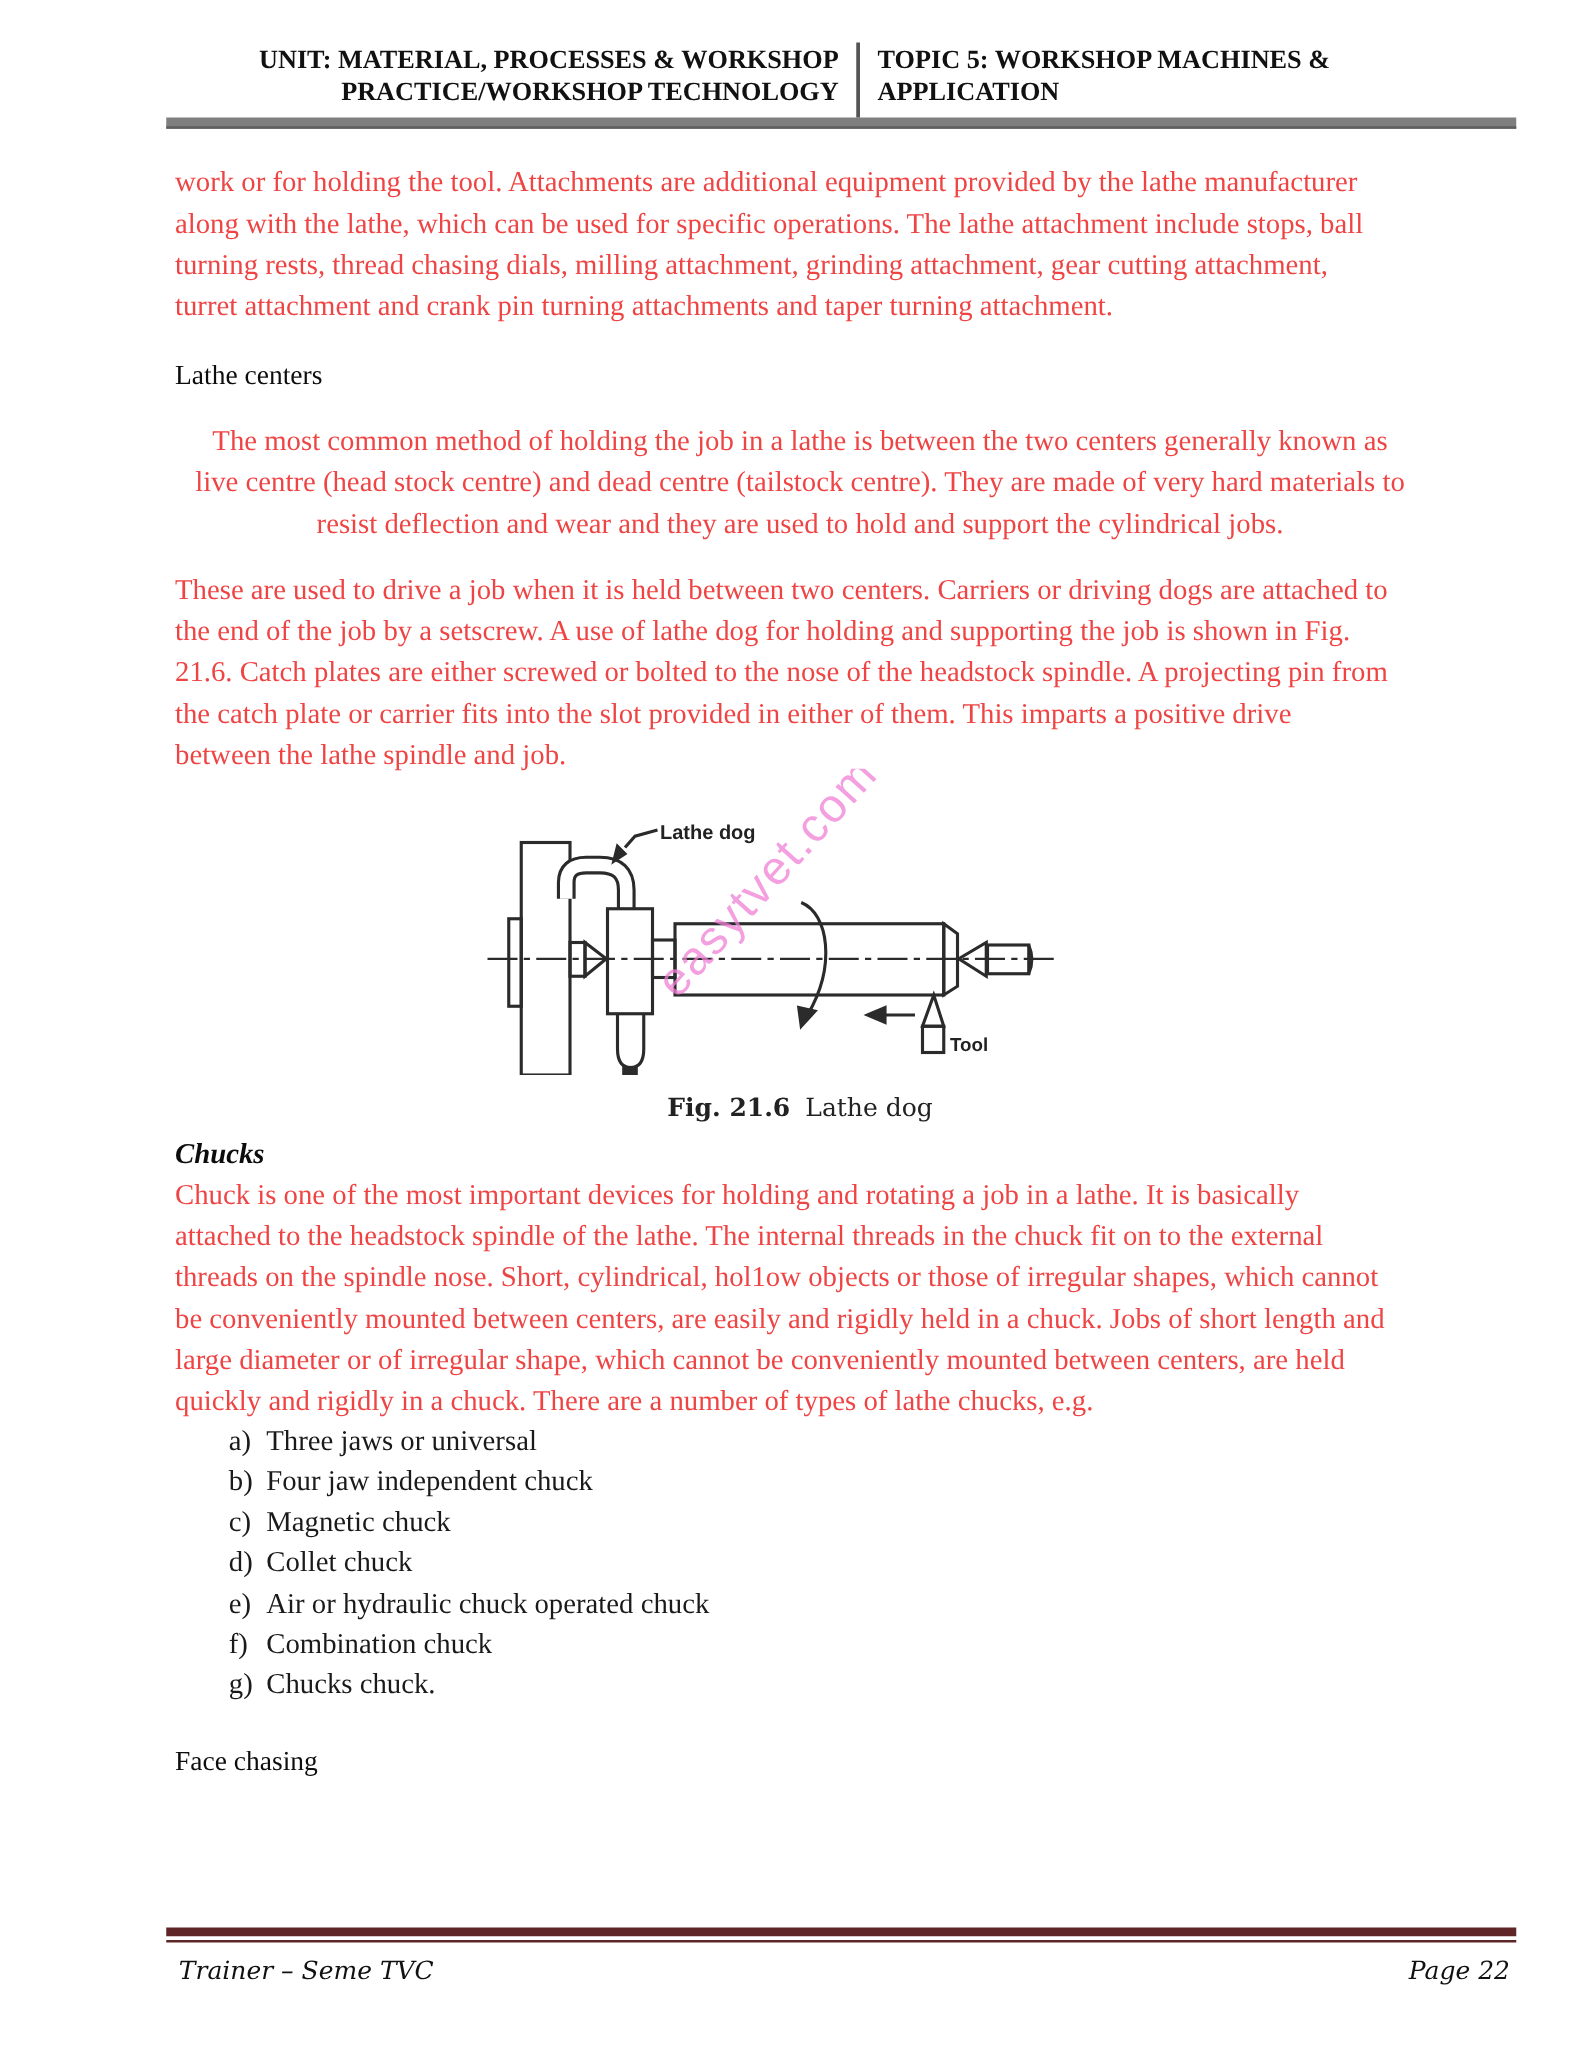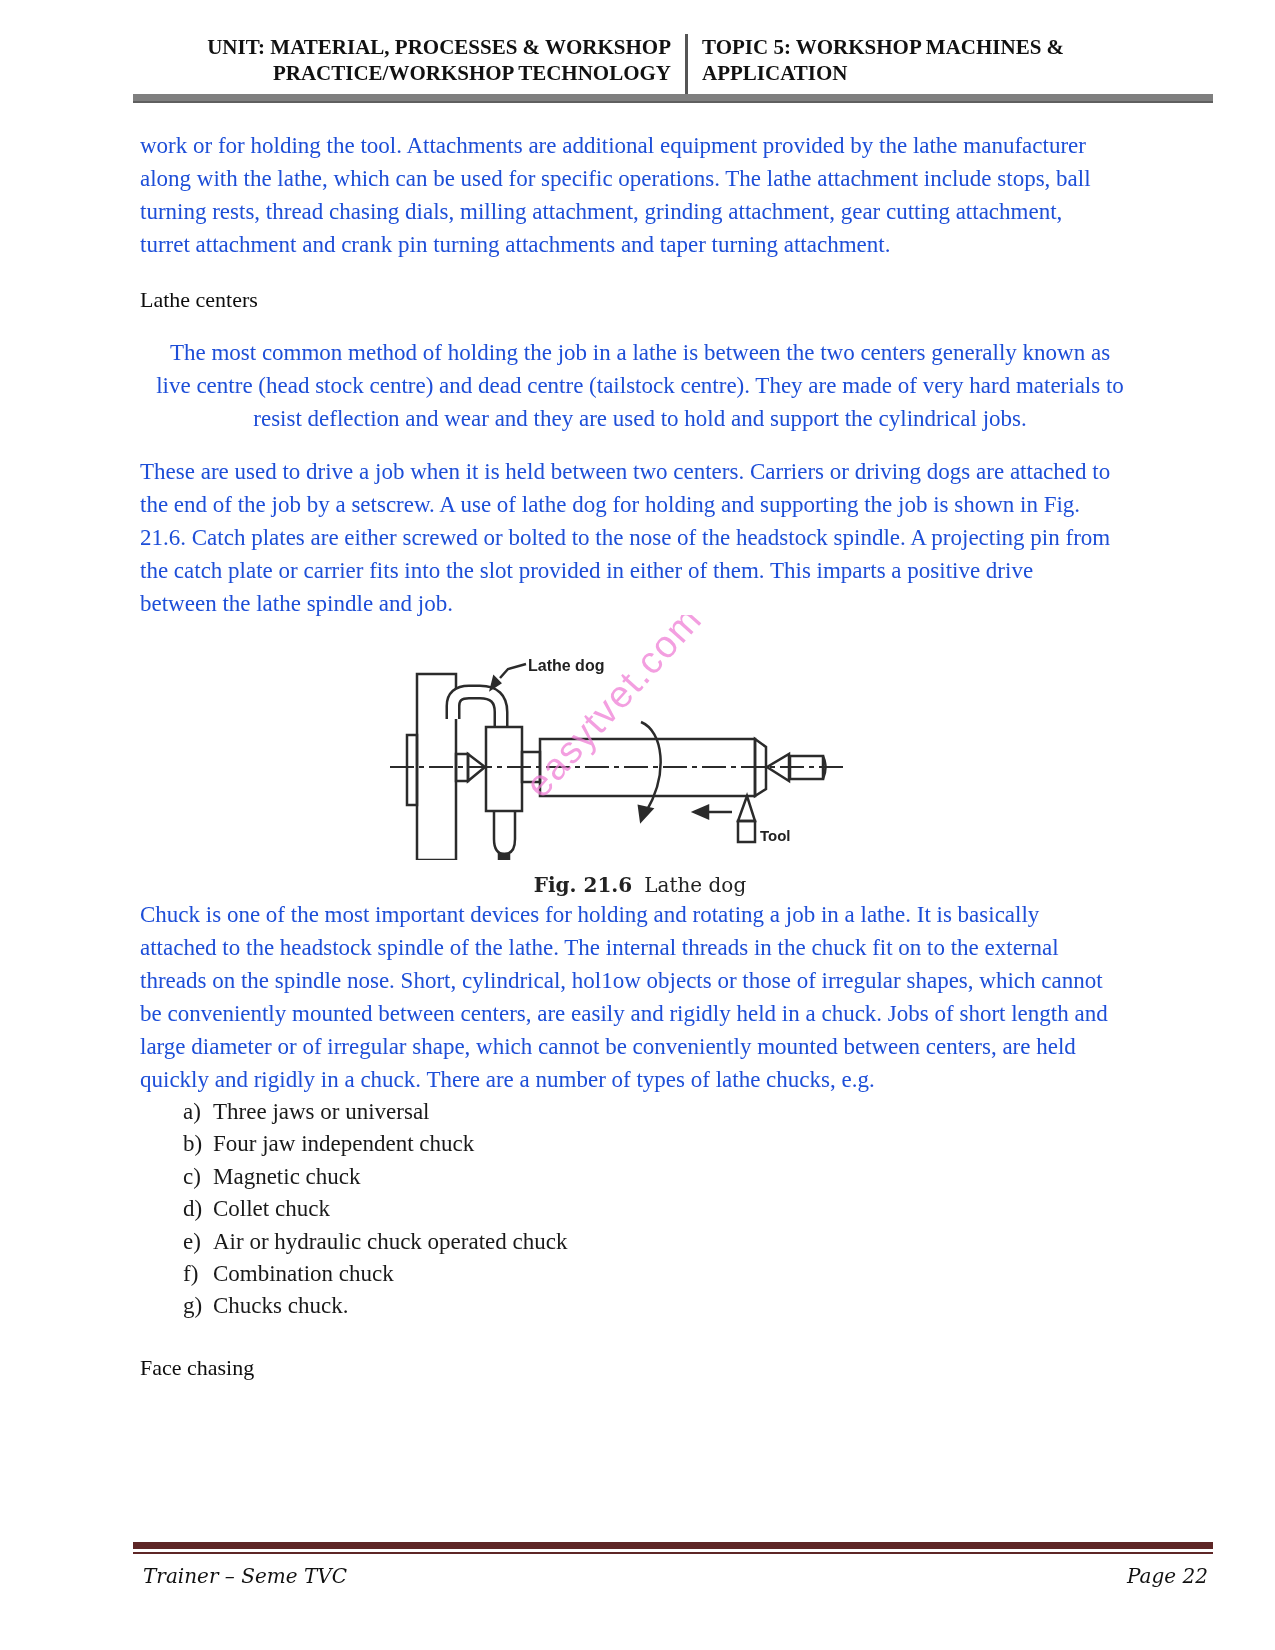--- a/index.html
+++ b/index.html
@@ -28,21 +28,21 @@
     height:7px;
     background:#7f7f7f;
     border-bottom:2px solid #5f5f5f;
   }
   
   .body-col{margin:0 135px 0 140px;}
   .para{
     font-size:23px;
     line-height:33px;
     white-space:pre-line;
-    color:#1d4ed8;
+    color:#ef4444;
   }
   .p-intro{margin-top:26px;}
   .h-sec{
     font-size:22px;
     font-weight:normal;
     line-height:33px;
     color:#0d0d0d;
   }
   .h-lathe{margin-top:22px;}
   .p-lathe{margin-top:20px;text-align:center;}
@@ -183,20 +183,21 @@
         <text transform="translate(162,185) rotate(-48)" font-family="Liberation Sans, sans-serif" font-size="38" letter-spacing="1.5" fill="#ef7fd6" opacity="0.75">easytvet.com</text>
 
         <text x="148" y="56" font-family="Liberation Sans, sans-serif" font-size="16" font-weight="600" fill="#222">Lathe dog</text>
         <text x="380" y="226" font-family="Liberation Sans, sans-serif" font-size="15" font-weight="600" fill="#222">Tool</text>
       </svg>
     </div>
     <div class="fig-caption">
       <span class="fig-num">Fig. 21.6</span><span>Lathe dog</span>
     </div>
 
+    <div class="h-sec h-chucks">Chucks</div>
     <div class="para">Chuck is one of the most important devices for holding and rotating a job in a lathe. It is basically
 attached to the headstock spindle of the lathe. The internal threads in the chuck fit on to the external
 threads on the spindle nose. Short, cylindrical, hol1ow objects or those of irregular shapes, which cannot
 be conveniently mounted between centers, are easily and rigidly held in a chuck. Jobs of short length and
 large diameter or of irregular shape, which cannot be conveniently mounted between centers, are held
 quickly and rigidly in a chuck. There are a number of types of lathe chucks, e.g.</div>
 
     <div class="chuck-list">
       <div class="chuck-item">
         <span class="chuck-marker">a)</span>

